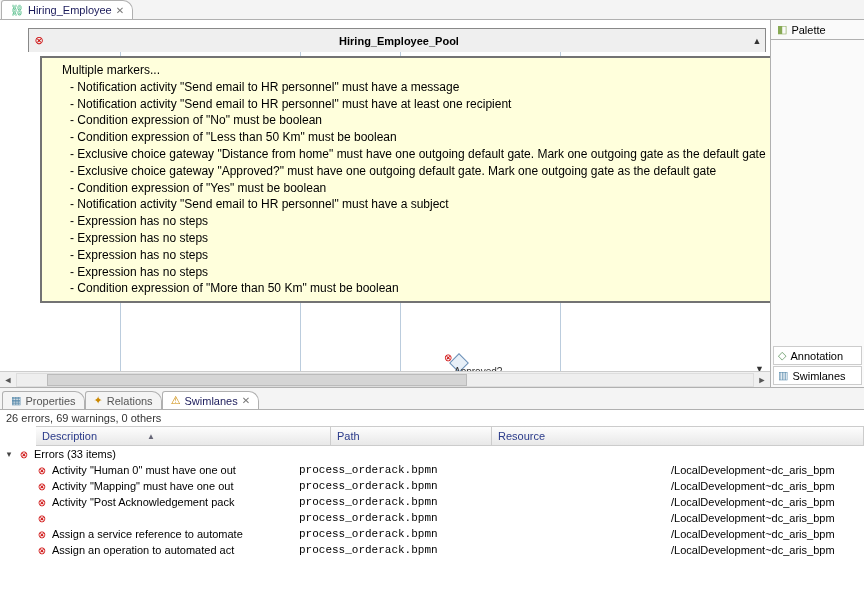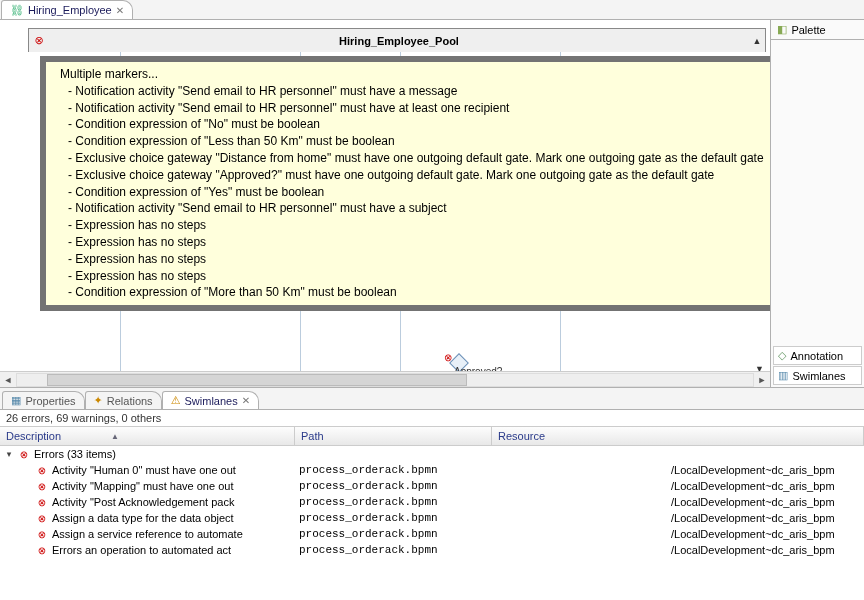--- a/index.html
+++ b/index.html
@@ -83,22 +83,22 @@
   color: #333;
 }
 
 
 .tooltip {
   position: absolute;
   top: 36px;
   left: 40px;
   width: 780px;
   background: #ffffdc;
-  border: 6px solid #737373;
-  padding: 4px 14px;
+  border: 2px solid #737373;
+  padding: 4px 20px;
   font-size: 12px;
   line-height: 1.4;
   z-index: 50;
 }
 .tooltip-header {
   font-size: 12px;
 }
 .tooltip-line {
   padding-left: 16px;
   text-indent: -8px;
@@ -250,20 +250,21 @@
   padding: 2px 6px;
   font-size: 11px;
   color: #333;
 }
 .table-head {
   display: flex;
   background: linear-gradient(#fdfdfd,#e8e8e8);
   border-top: 1px solid #ccc;
   border-bottom: 1px solid #ccc;
   font-size: 11px;
+  margin-left: 36px;
 }
 .th {
   padding: 3px 6px;
   border-right: 1px solid #ccc;
   color: #2a3a8a;
 }
 .col-desc { width: 295px; display:flex; align-items:center; gap:6px;}
 .col-res { width: 372px; }
 .col-path { flex:1; }
 .sort-ind {
@@ -436,38 +437,37 @@
             <span class="err-ico">⊗</span>
             <span>Activity "Post  Acknowledgement pack</span>
           </div>
           <div class="cell-res">process_orderack.bpmn</div>
           <div class="cell-path">/LocalDevelopment~dc_aris_bpm</div>
         </div>
         <div class="row">
           <div class="cell-desc">
             <span class="indent"></span>
             <span class="err-ico">⊗</span>
-            <span>Assign a data type for the data object</span>
           </div>
           <div class="cell-res">process_orderack.bpmn</div>
           <div class="cell-path">/LocalDevelopment~dc_aris_bpm</div>
         </div>
         <div class="row">
           <div class="cell-desc">
             <span class="indent"></span>
             <span class="err-ico">⊗</span>
             <span>Assign a service reference to automate</span>
           </div>
           <div class="cell-res">process_orderack.bpmn</div>
           <div class="cell-path">/LocalDevelopment~dc_aris_bpm</div>
         </div>
         <div class="row">
           <div class="cell-desc">
             <span class="indent"></span>
             <span class="err-ico">⊗</span>
-            <span>Errors an operation to automated act</span>
+            <span>Assign an operation to automated act</span>
           </div>
           <div class="cell-res">process_orderack.bpmn</div>
           <div class="cell-path">/LocalDevelopment~dc_aris_bpm</div>
         </div>
       </div>
   </div>
 </div>
 
 </body></html>

